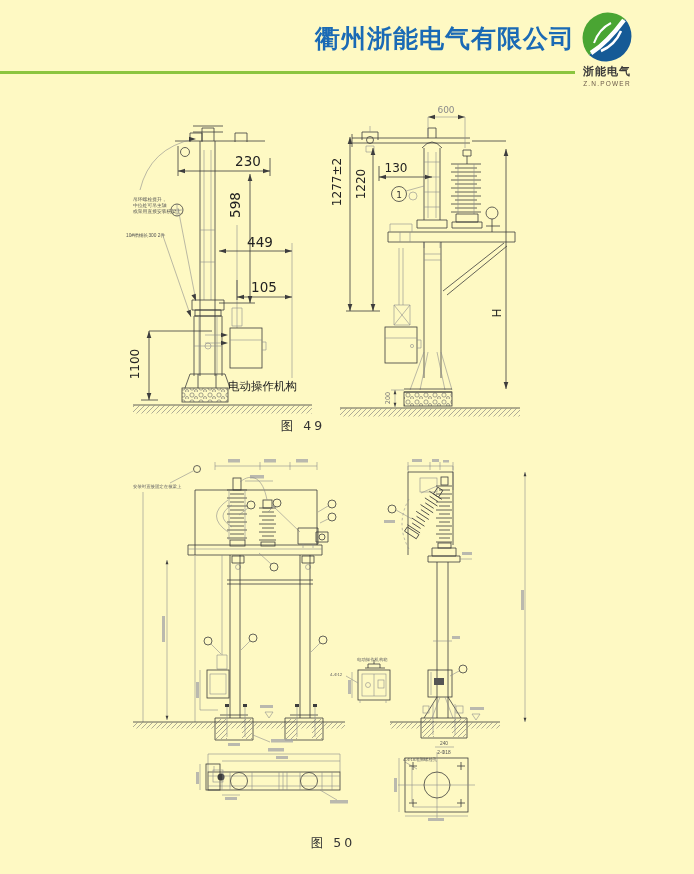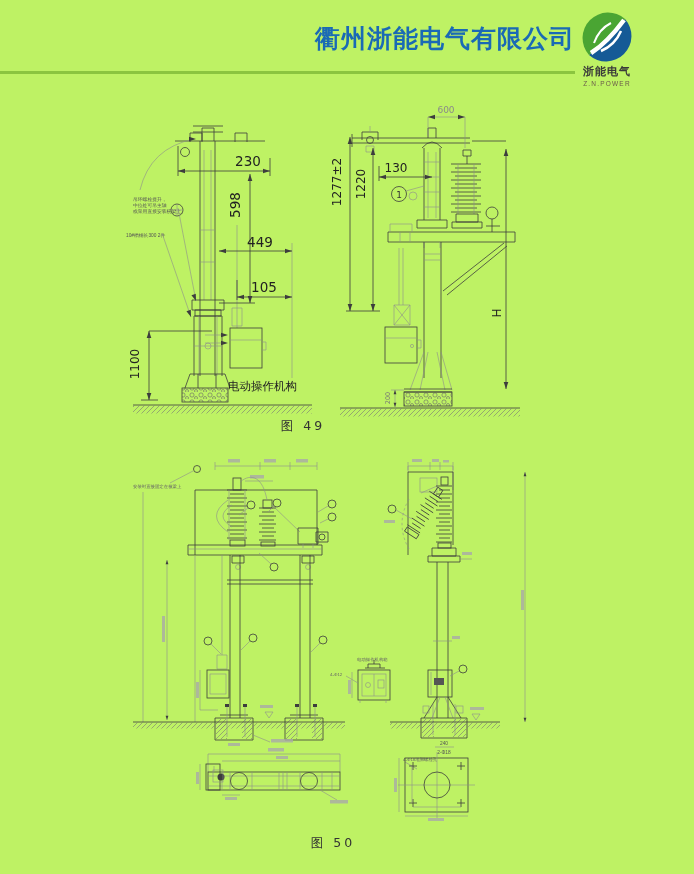--- a/index.html
+++ b/index.html
@@ -1,16 +1,16 @@
 <!DOCTYPE html>
 <html><head>
 <meta charset="utf-8">
 <style>
   html,body{margin:0;padding:0;background:#ffffff;}
-  .page{position:relative;width:694px;height:874px;background:#bef264;overflow:hidden;
+  .page{position:relative;width:694px;height:874px;background:#fef9c3;overflow:hidden;
         font-family:"Liberation Sans",sans-serif;}
   
   .hdr{position:absolute;top:0;left:0;width:694px;height:90px;}
   .co-cn{position:absolute;top:22px;right:119px;font-size:25px;font-weight:bold;
          color:#1a6ab5;letter-spacing:1px;white-space:nowrap;}
   .co-en{position:absolute;top:53px;right:119px;font-size:11.5px;color:#3b82c4;
          letter-spacing:1.6px;white-space:nowrap;}
   .grule{position:absolute;top:71px;left:0;width:575px;height:3px;background:#8bc53f;}
   .logo{position:absolute;top:10px;left:576px;width:62px;height:80px;text-align:center;}
   .logo-cn{position:absolute;top:54px;left:0;width:62px;font-size:11px;font-weight:bold;

